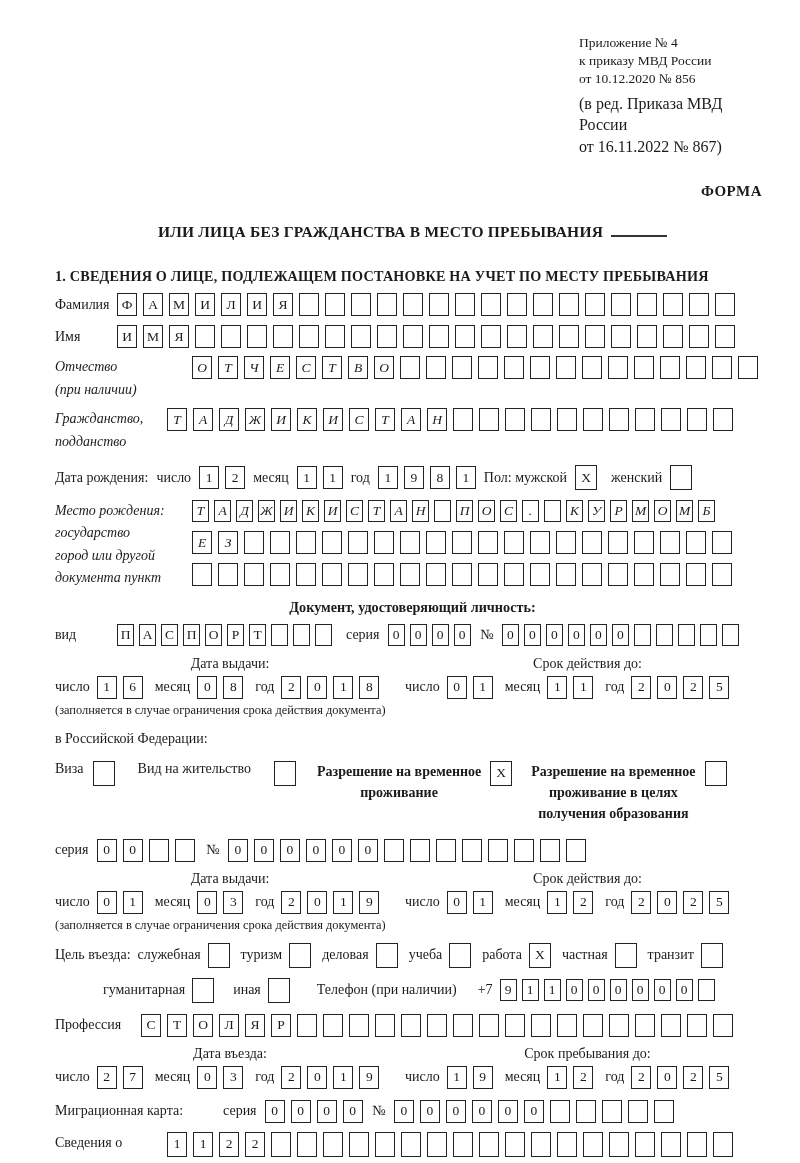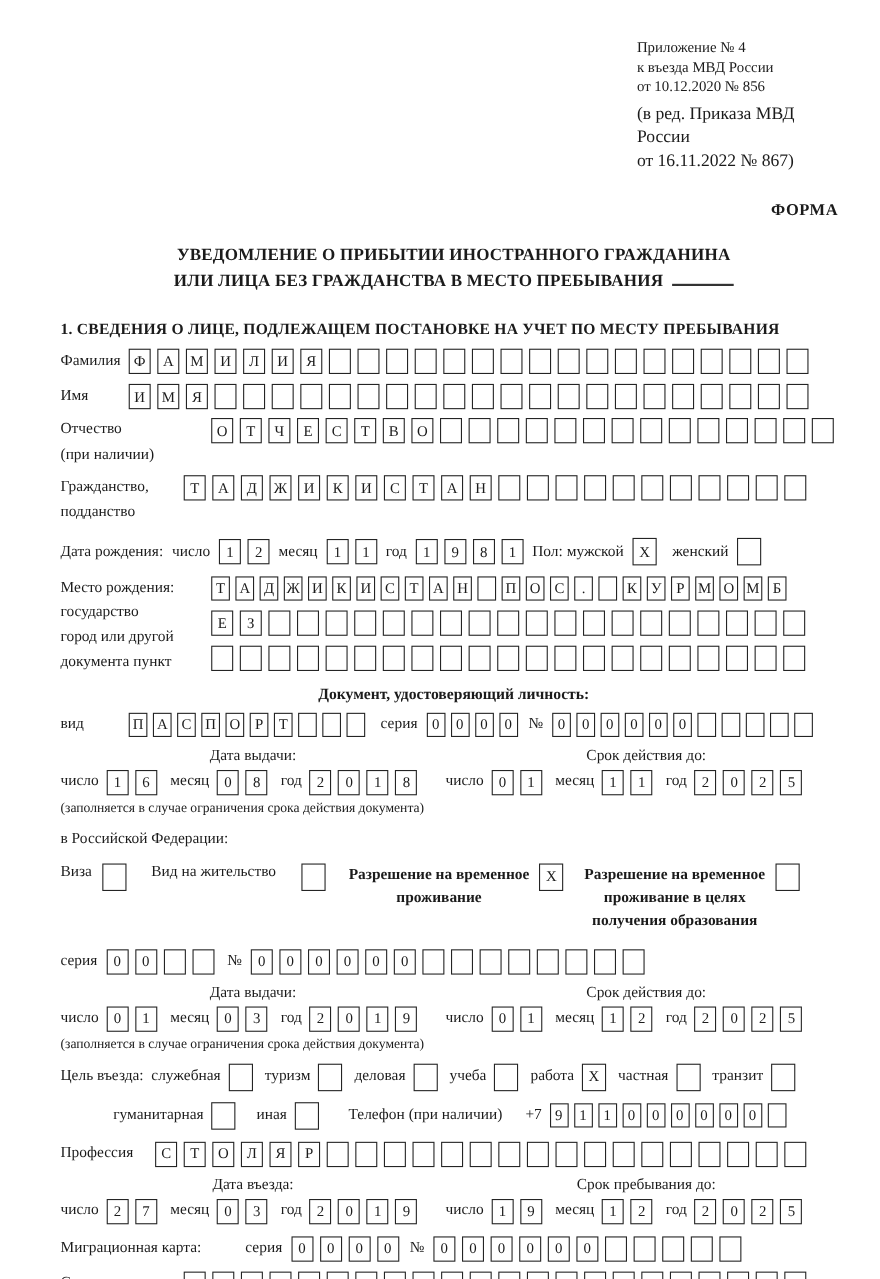--- a/index.html
+++ b/index.html
@@ -12,21 +12,21 @@
   .revision{width:185px;margin-left:auto;margin-right:6px;font-size:16px;line-height:1.35;margin-top:4px;}
   .forma{text-align:right;font-weight:bold;font-size:15px;margin:26px 8px 0 0;letter-spacing:.5px;}
 
   
   .title{text-align:center;font-weight:bold;font-size:15.5px;line-height:1.55;margin-top:20px;letter-spacing:.2px;}
   .blank{display:inline-block;width:56px;border-bottom:2px solid #333;height:14px;margin-left:8px;vertical-align:baseline;}
   .section-heading{font-weight:bold;font-size:14.2px;margin-top:24px;letter-spacing:.2px;}
 
   
   .row{display:flex;align-items:center;margin-top:7px;min-height:25px;}
-  .row.top{align-items:flex-start;}
+  .row.top{align-items:flex-start;font-style:italic;}
   .lbl{flex-shrink:0;}
   .lbl2{line-height:1.6;}
   .cells{display:flex;gap:6px;flex-wrap:nowrap;align-items:center;}
   .cell{box-sizing:border-box;width:20px;height:23px;border:1.7px solid #242424;background:#fff;
         display:inline-flex;align-items:center;justify-content:center;font-size:13.5px;flex-shrink:0;}
   .cells.sm .cell,.cell.sm{width:17px;height:22px;}
   .cells.sm{gap:5px;}
   .cells.lg .cell{width:20px;height:25px;}
   .checkbox .cell{width:22px;height:25px;}
   .ml8{margin-left:8px;} .ml14{margin-left:14px;} .mr8{margin-right:8px;}
@@ -55,31 +55,30 @@
   .reps-label{width:112px;line-height:1.6;flex-shrink:0;}
   .center-bold{text-align:center;font-weight:bold;font-size:14.2px;margin-top:9px;}
 </style>
 </head>
 <body>
 
 <div class="page">
 
   <div class="appendix">
     <div>Приложение № 4</div>
-    <div>к въезда МВД России</div>
+    <div>к приказу МВД России</div>
     <div>от 10.12.2020 № 856</div>
   </div>
   <div class="revision">
     <div>(в ред. Приказа МВД России</div>
     <div>от 16.11.2022 № 867)</div>
   </div>
   <div class="forma">ФОРМА</div>
 
   <div class="title">
-    <div>УВЕДОМЛЕНИЕ О ПРИБЫТИИ ИНОСТРАННОГО ГРАЖДАНИНА</div>
     <div>
       <span>ИЛИ ЛИЦА БЕЗ ГРАЖДАНСТВА В МЕСТО ПРЕБЫВАНИЯ</span><span class="blank"></span>
     </div>
   </div>
 
   <div class="section-heading">1. СВЕДЕНИЯ О ЛИЦЕ, ПОДЛЕЖАЩЕМ ПОСТАНОВКЕ НА УЧЕТ ПО МЕСТУ ПРЕБЫВАНИЯ</div>
 
   <div class="row">
     <span class="lbl" style="width:62px">Фамилия</span>
     <span class="cells">

